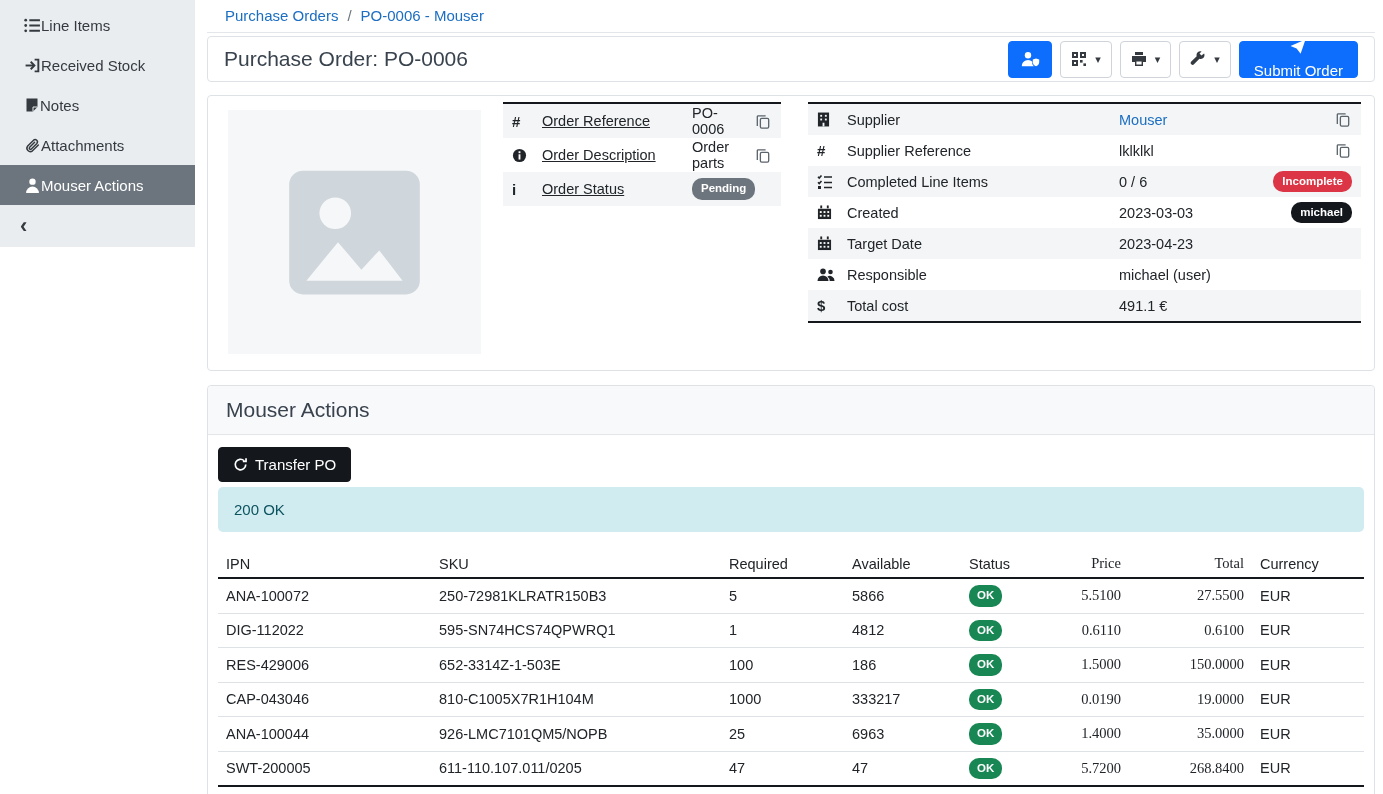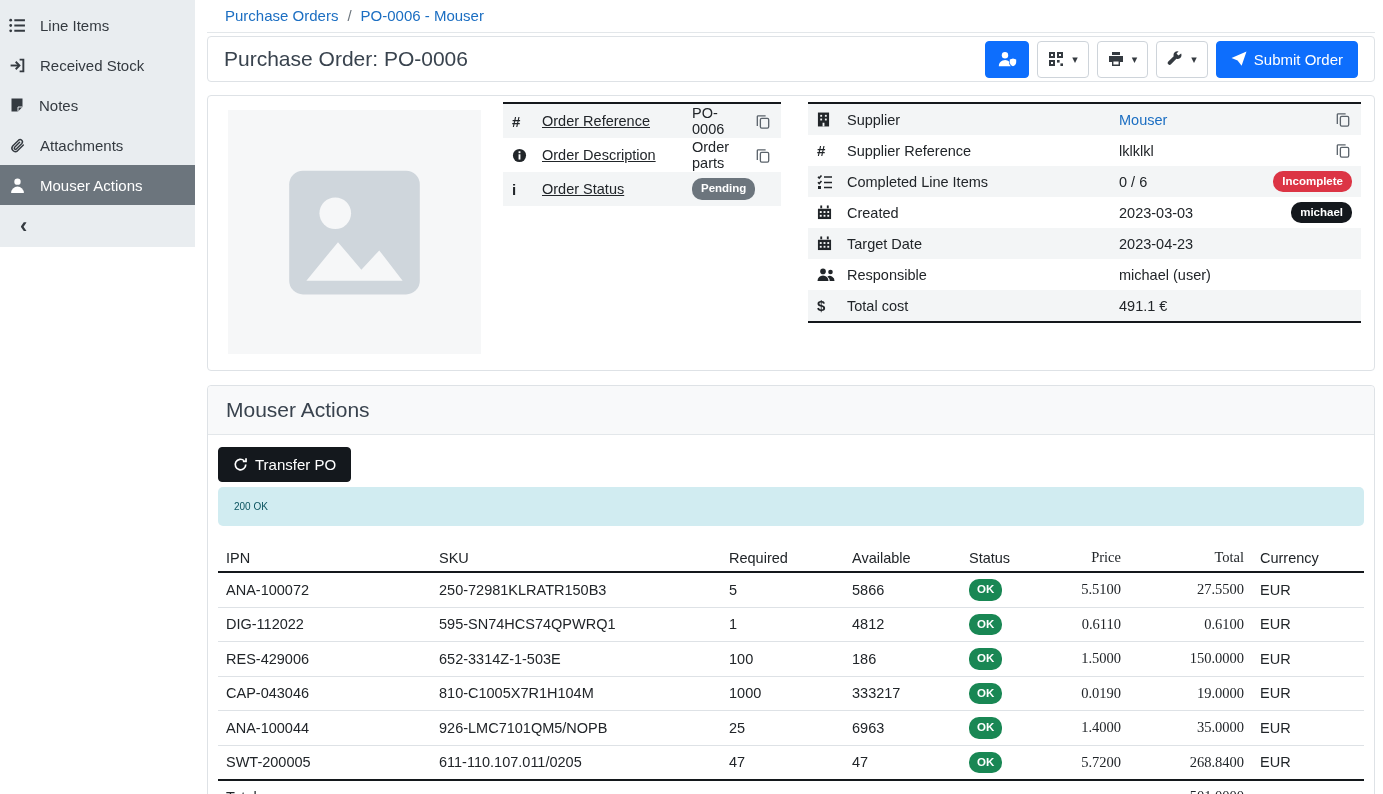--- a/index.html
+++ b/index.html
@@ -8,21 +8,21 @@
     font-family:"Liberation Sans","DejaVu Sans",sans-serif;
     font-size:14px; color:#212529; background:#fff;
     display:flex; overflow:hidden;
   }
   a { text-decoration:none; color:#1b6ec2; cursor:pointer; }
   button { font-family:inherit; cursor:pointer; }
 
   
   .sidebar { width:195px; flex:none; }
   .side-nav { background:#e9edf0; padding-top:5px; }
-  .side-item { display:flex; align-items:center; gap:14px; height:40px; padding:0 9px;
+  .side-item { display:flex; align-items:center; height:40px; padding:0 24px;
                font-size:15px; color:#343a40; cursor:pointer; }
   .side-item svg { flex:none; }
   .side-item.active { background:#6c757d; color:#fff; }
   .side-collapse { height:42px; display:flex; align-items:center; padding:0 20px;
                    font-size:22px; font-weight:bold; color:#343a40; cursor:pointer; }
 
   
   .main { flex:1; display:flex; flex-direction:column; padding:0 8px 0 12px; overflow:hidden; }
   .breadcrumb-bar { display:flex; align-items:center; gap:9px; padding:7px 4px 8px 18px;
                     border-bottom:1px solid #e3e7ea; font-size:15px; }
@@ -30,21 +30,21 @@
 
   .card { background:#fff; border:1px solid #dee2e6; border-radius:4px; }
 
   
   .header-card { margin-top:3px; display:flex; align-items:center; justify-content:space-between;
                  padding:4px 16px; min-height:46px; }
   .page-title { font-size:21px; font-weight:500; color:#39434e; }
   .toolbar { display:flex; align-items:center; gap:8px; }
   .btn { display:inline-flex; align-items:center; justify-content:center; gap:7px;
          border:1px solid transparent; border-radius:4px; font-size:15px; height:37px; }
-  .btn-primary { background:#0d6efd; border-color:#0d6efd; color:#fff; }
+  .btn-primary { background:#0d6efd; border-color:#0d6efd; color:#fff;flex-direction:column; }
   .btn-outline { background:#fff; border-color:#ced4da; color:#343a40; }
   .icon-btn { width:44px; }
   .drop-btn { padding:0 10px; }
   .caret { font-size:11px; line-height:1; margin-left:1px; }
   .submit-btn { padding:0 14px; }
 
   
   .details-card { margin-top:13px; display:flex; align-items:flex-start; padding:6px 13px 16px 20px; }
   .thumb { width:253px; height:244px; margin-top:8px; background:#f6f7f8; flex:none;
            display:flex; align-items:center; justify-content:center; }
@@ -72,21 +72,21 @@
   .badge-user       { background:#14181d; }
   .badge-ok         { background:#198754; padding:3px 8px;text-align:center; }
 
   
   .actions-card { margin-top:14px; }
   .actions-header { padding:12px 18px; font-size:21px; font-weight:500; color:#39434e;
                     background:#f8f9fa; border-bottom:1px solid #e3e7ea; border-radius:4px 4px 0 0; }
   .actions-body { padding:12px 10px 2px; }
   .btn-dark { background:#14181d; border-color:#14181d; color:#fff; padding:0 14px; height:35px; }
   .alert { margin-top:5px; background:#d1ecf1; color:#0c5460; padding:14px 16px;
-           border-radius:5px; font-size:10px; }
+           border-radius:5px; font-size:15px; }
 
   
   .parts { width:100%; border-collapse:collapse; margin-top:18px; font-size:14.5px; }
   .parts th { font-weight:400; text-align:left; padding:5px 8px; border-bottom:2px solid #14181c; }
   .parts td { padding:6px 8px; border-top:1px solid #dee2e6; }
   .parts tbody tr:first-of-type td { border-top:none; }
   .parts .num { text-align:right;font-family:Liberation Serif, serif; }
   .parts tfoot td { border-top:2px solid #14181c; border-bottom:2px solid #14181c; padding:7px 8px; }
 
   svg { display:block; }

